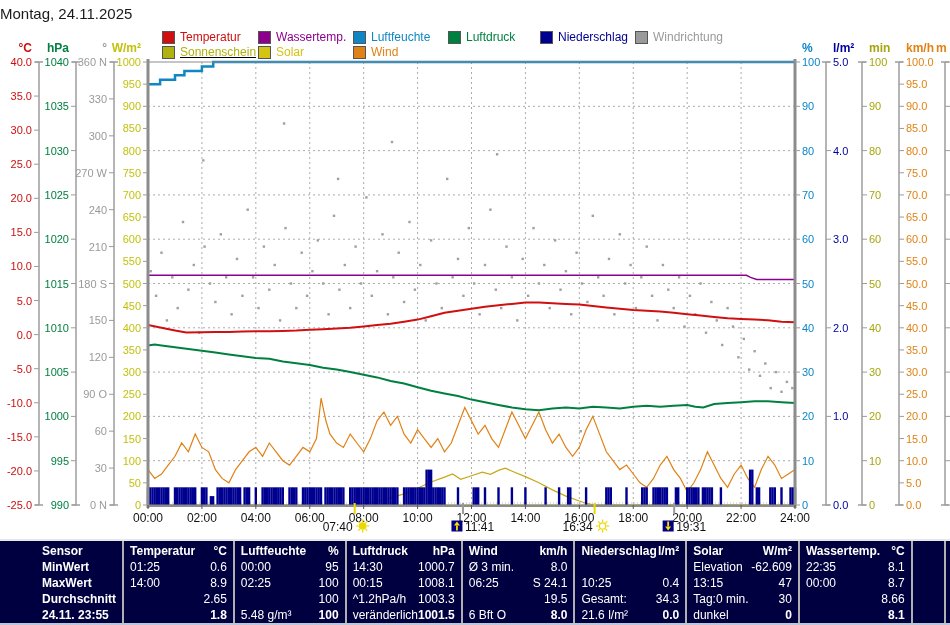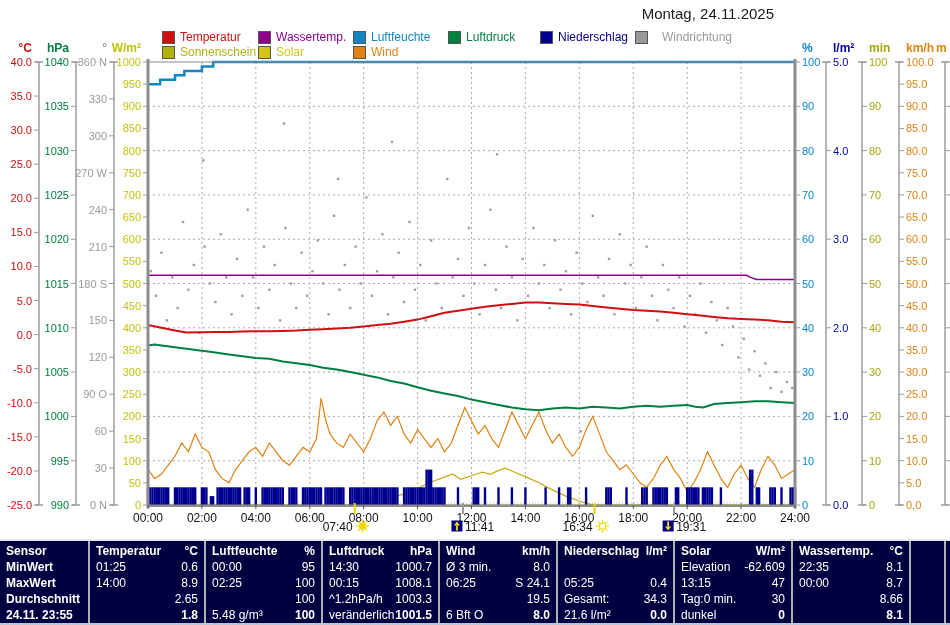--- a/index.html
+++ b/index.html
@@ -1,30 +1,30 @@
 <!DOCTYPE html>
 <html><head>
 <meta charset="utf-8">
 <style>
   html,body{margin:0;padding:0;background:#ffffff;}
   body{width:950px;height:625px;position:relative;overflow:hidden;
        font-family:"Liberation Sans",sans-serif;}
-  #chart-title{position:absolute;top:5px;left:0;width:774px;text-align:right;
+  #chart-title{position:absolute;top:5px;left:0;width:774px;text-align:left;
        font-size:15px;color:#1a1a1a;}
   #chart-legend{position:absolute;top:0;left:0;width:950px;height:60px;}
   .legend-item{position:absolute;display:flex;align-items:center;height:12px;}
   .legend-sq{width:11px;height:11px;border:1px solid #555;margin-right:5px;flex:none;}
   .legend-lab{font-size:12px;white-space:nowrap;}
   #chart-svg{position:absolute;top:0;left:0;}
   #chart-svg text{font-family:"Liberation Sans",sans-serif;}
   #stats-table{position:absolute;top:539px;left:0;width:950px;height:86px;
        background:#000040;border-top:2px solid #e8e8e8;border-bottom:2px solid #b8c8d8;
        display:flex;box-sizing:border-box;color:#fff;font-size:12px;}
   .t-col{box-sizing:border-box;border-left:2px solid #b0b0b0;padding:2px 0 0 0;}
-  .t-col:first-child{border-left:none;}
+  .t-col:first-child{border-left:none;margin-left:36px;}
   .t-row{height:16px;line-height:16px;padding:0 6px;white-space:nowrap;overflow:hidden;}
   .t-flex{display:flex;justify-content:space-between;}
   .t-b{font-weight:bold;}
 </style>
 </head>
 <body>
 
 <div id="chart-title">Montag, 24.11.2025</div>
 <div id="chart-legend">
     <div class="legend-item" style="left: 162px; top: 31px;">
@@ -42,23 +42,23 @@
     <div class="legend-item" style="left: 448px; top: 31px;">
       <span class="legend-sq" style="background: rgb(0, 128, 64);"></span>
       <span class="legend-lab" style="color: rgb(0, 128, 64);">Luftdruck</span>
     </div>
     <div class="legend-item" style="left: 540px; top: 31px;">
       <span class="legend-sq" style="background: rgb(0, 0, 144);"></span>
       <span class="legend-lab" style="color: rgb(0, 0, 144);">Niederschlag</span>
     </div>
     <div class="legend-item" style="left: 635px; top: 31px;">
       <span class="legend-sq" style="background: rgb(154, 154, 154);"></span>
-      <span class="legend-lab" style="color: rgb(154, 154, 154); margin-left: 9px;">Windrichtung</span>
-    </div>
-    <div class="legend-item" style="left: 162px; top: 46px;">
+      <span class="legend-lab" style="color: rgb(154, 154, 154);">Windrichtung</span>
+    </div>
+    <div class="legend-item" style="left: 162px; top: 46px; text-decoration: underline;">
       <span class="legend-sq" style="background: rgb(178, 178, 14);"></span>
       <span class="legend-lab" style="color: rgb(178, 178, 14);">Sonnenschein</span>
     </div>
     <div class="legend-item" style="left: 258px; top: 46px;">
       <span class="legend-sq" style="background: rgb(212, 196, 20);"></span>
       <span class="legend-lab" style="color: rgb(212, 196, 20);">Solar</span>
     </div>
     <div class="legend-item" style="left: 353px; top: 46px;">
       <span class="legend-sq" style="background: rgb(224, 130, 20);"></span>
       <span class="legend-lab" style="color: rgb(224, 130, 20);">Wind</span>
@@ -839,21 +839,21 @@
     <div class="t-col" style="width: 117px;">
       <div class="t-row t-flex t-b">
         <div>Niederschlag</div>
         <div>l/m²</div>
       </div>
       <div class="t-row t-flex">
         <div></div>
         <div></div>
       </div>
       <div class="t-row t-flex">
-        <div>05:25</div>
+        <div>10:25</div>
         <div>0.4</div>
       </div>
       <div class="t-row t-flex">
         <div>Gesamt:</div>
         <div>34.3</div>
       </div>
       <div class="t-row t-flex">
         <div>21.6 l/m²</div>
         <div class="t-b">0.0</div>
       </div>

